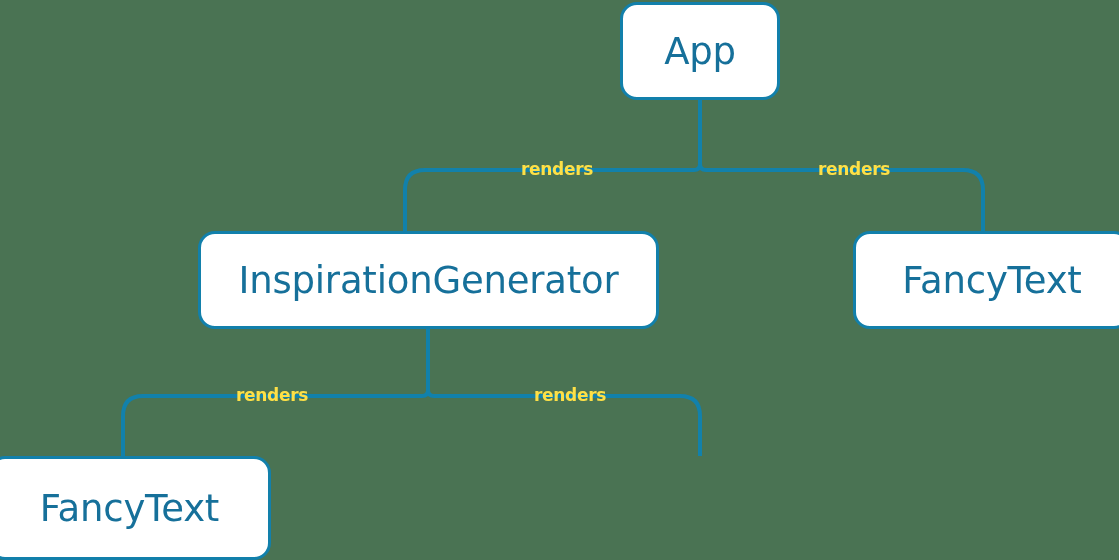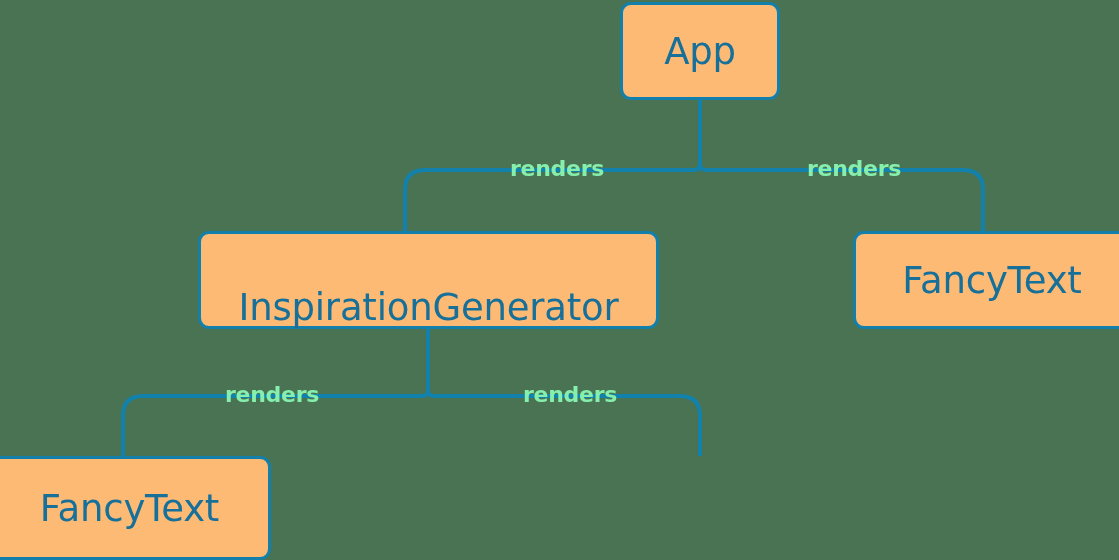--- a/index.html
+++ b/index.html
@@ -19,42 +19,42 @@
   #edge-layer {
     position: absolute;
     left: 0;
     top: 0;
     width: 1119px;
     height: 560px;
   }
   .node {
     position: absolute;
     box-sizing: border-box;
-    background: #fdba74;
+    background: #ffffff;
     border: 3px solid #1280ab;
-    border-radius: 11px;
+    border-radius: 17px;
     display: flex;
     align-items: center;
     justify-content: center;
     z-index: 3;
   }
   .node-label {
     color: #16709a;
     font-family: "DejaVu Sans", sans-serif;
     font-size: 37px;
     font-weight: 400;
     letter-spacing: -0.2px;
     white-space: nowrap;
     line-height: 1;
   }
   .edge-label {
     position: absolute;
-    color: #86efac;
+    color: #fde047;
     font-family: "DejaVu Sans", sans-serif;
-    font-size: 22px;
+    font-size: 17px;
     font-weight: 600;
     letter-spacing: -0.3px;
     white-space: nowrap;
     line-height: 1;
     z-index: 4;
     transform: translate(-50%, -50%);
   }
 </style>
 </head>
 <body>
@@ -80,21 +80,21 @@
       <path d="M 422 396 L 143 396 q -20 0 -20 20 L 123 456"></path>
 
       <path d="M 434 396 L 680 396 q 20 0 20 20 L 700 456"></path>
     </g>
   </svg>
 
   <div class="node" style="left:620px; top:2px; width:160px; height:98px;">
     <span class="node-label">App</span>
   </div>
 
-  <div class="node" style="left:198px; top:231px; width:461px; height:98px;align-items:flex-end;">
+  <div class="node" style="left:198px; top:231px; width:461px; height:98px;">
     <span class="node-label">InspirationGenerator</span>
   </div>
 
   <div class="node" style="left:853px; top:231px; width:278px; height:98px;">
     <span class="node-label">FancyText</span>
   </div>
 
   <div class="node" style="left:-12px; top:456px; width:283px; height:104px;">
     <span class="node-label">FancyText</span>
   </div>

